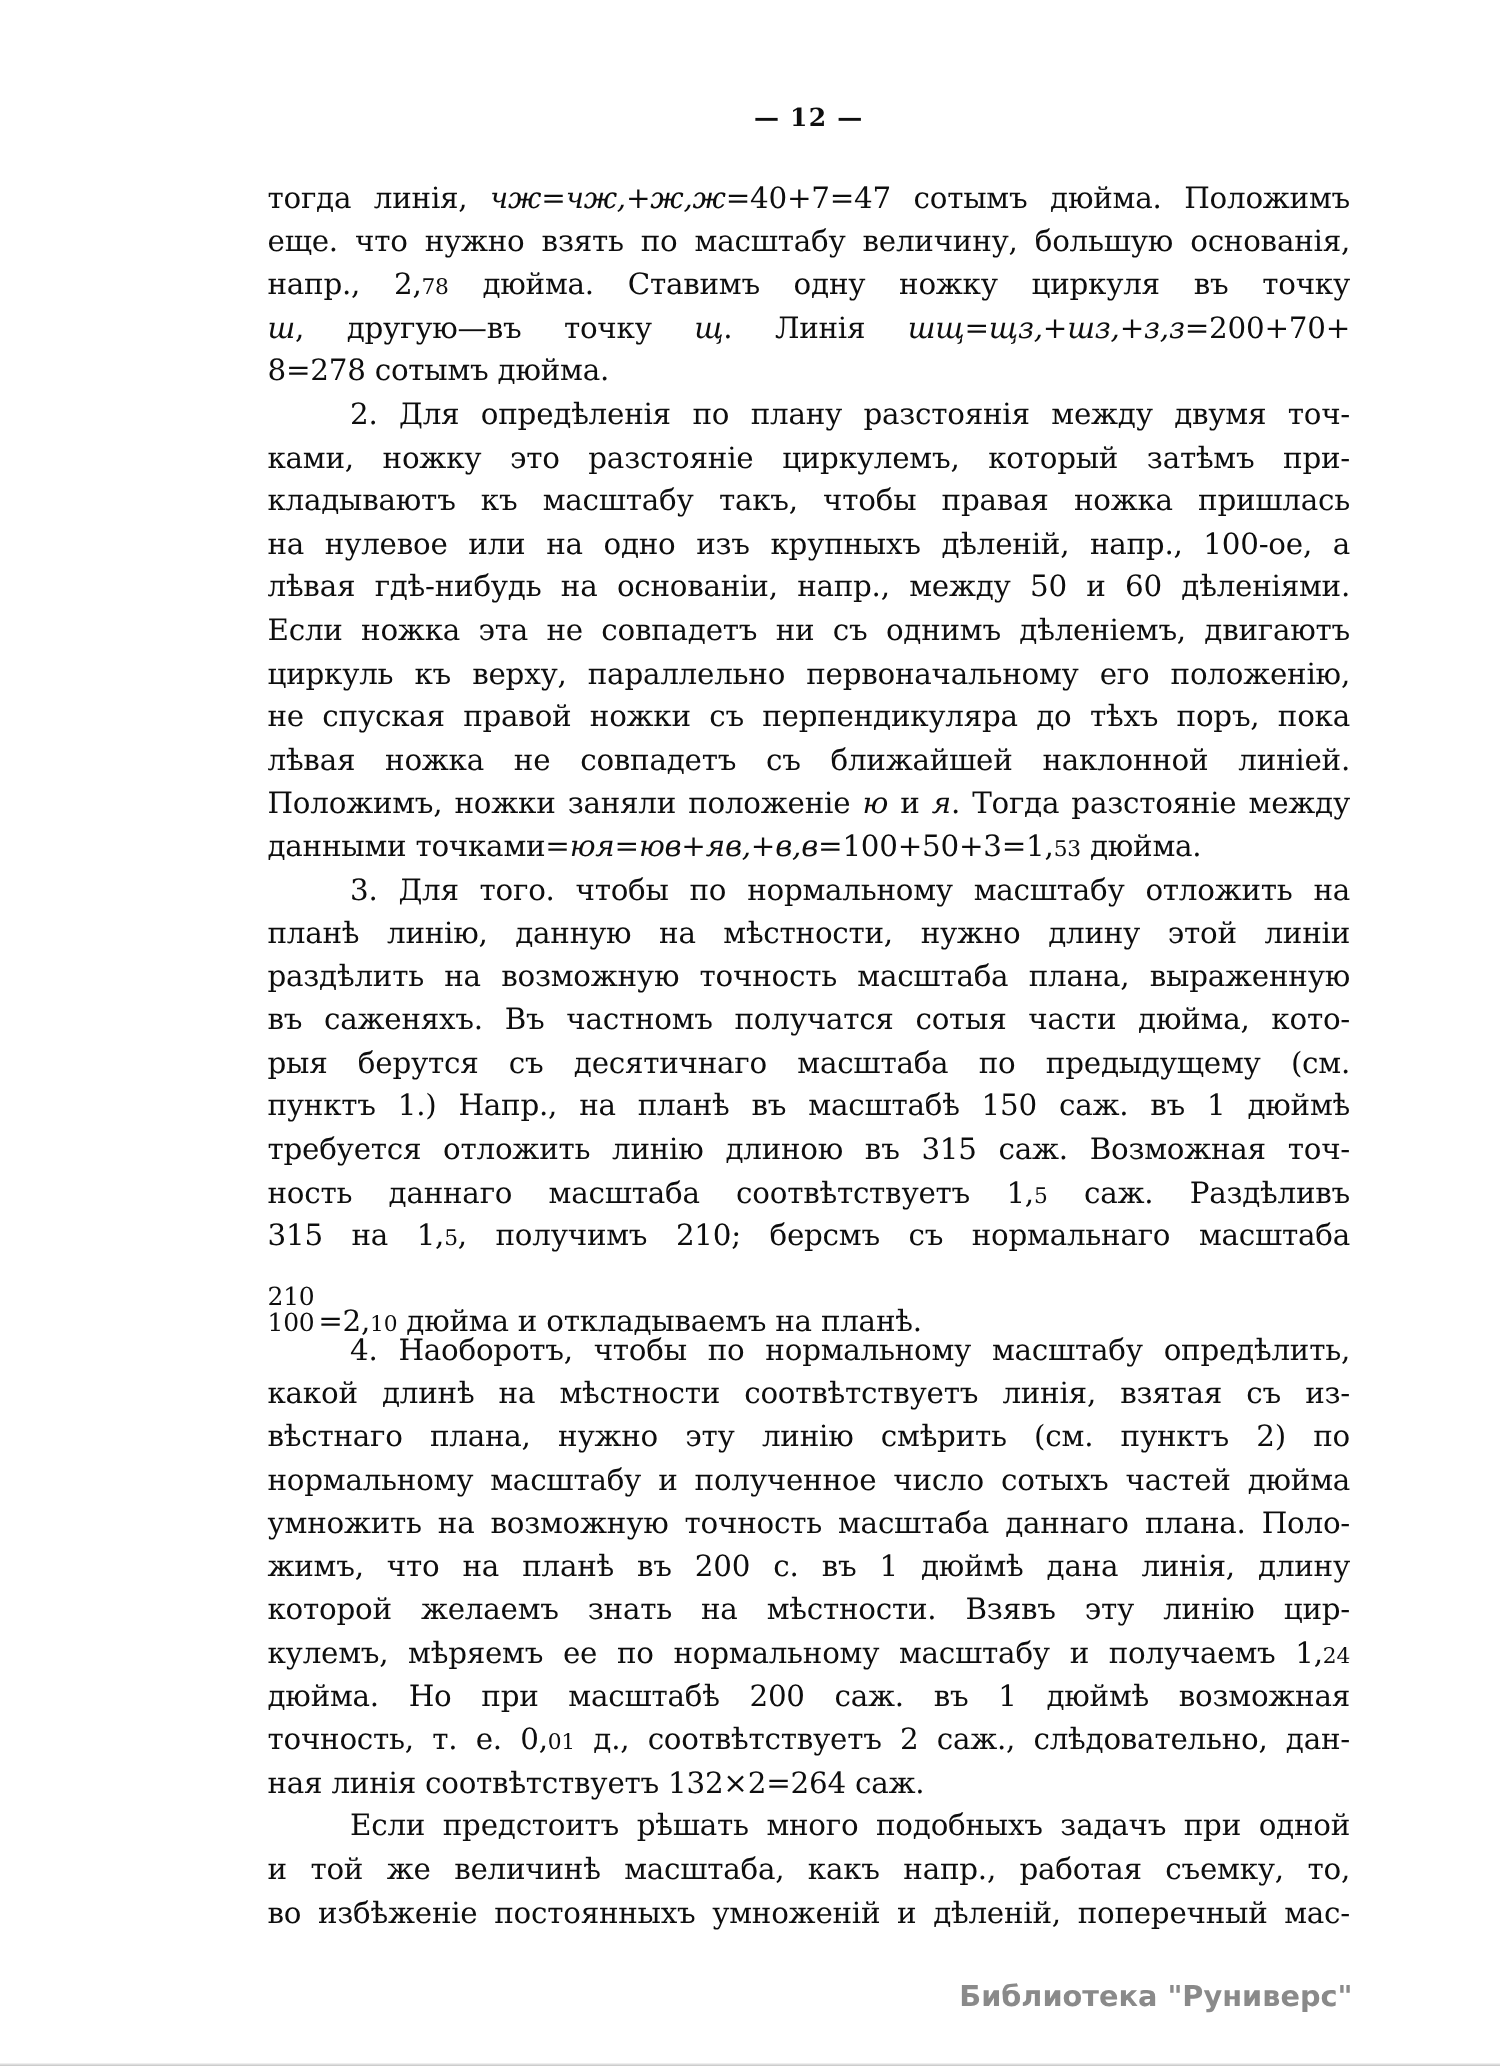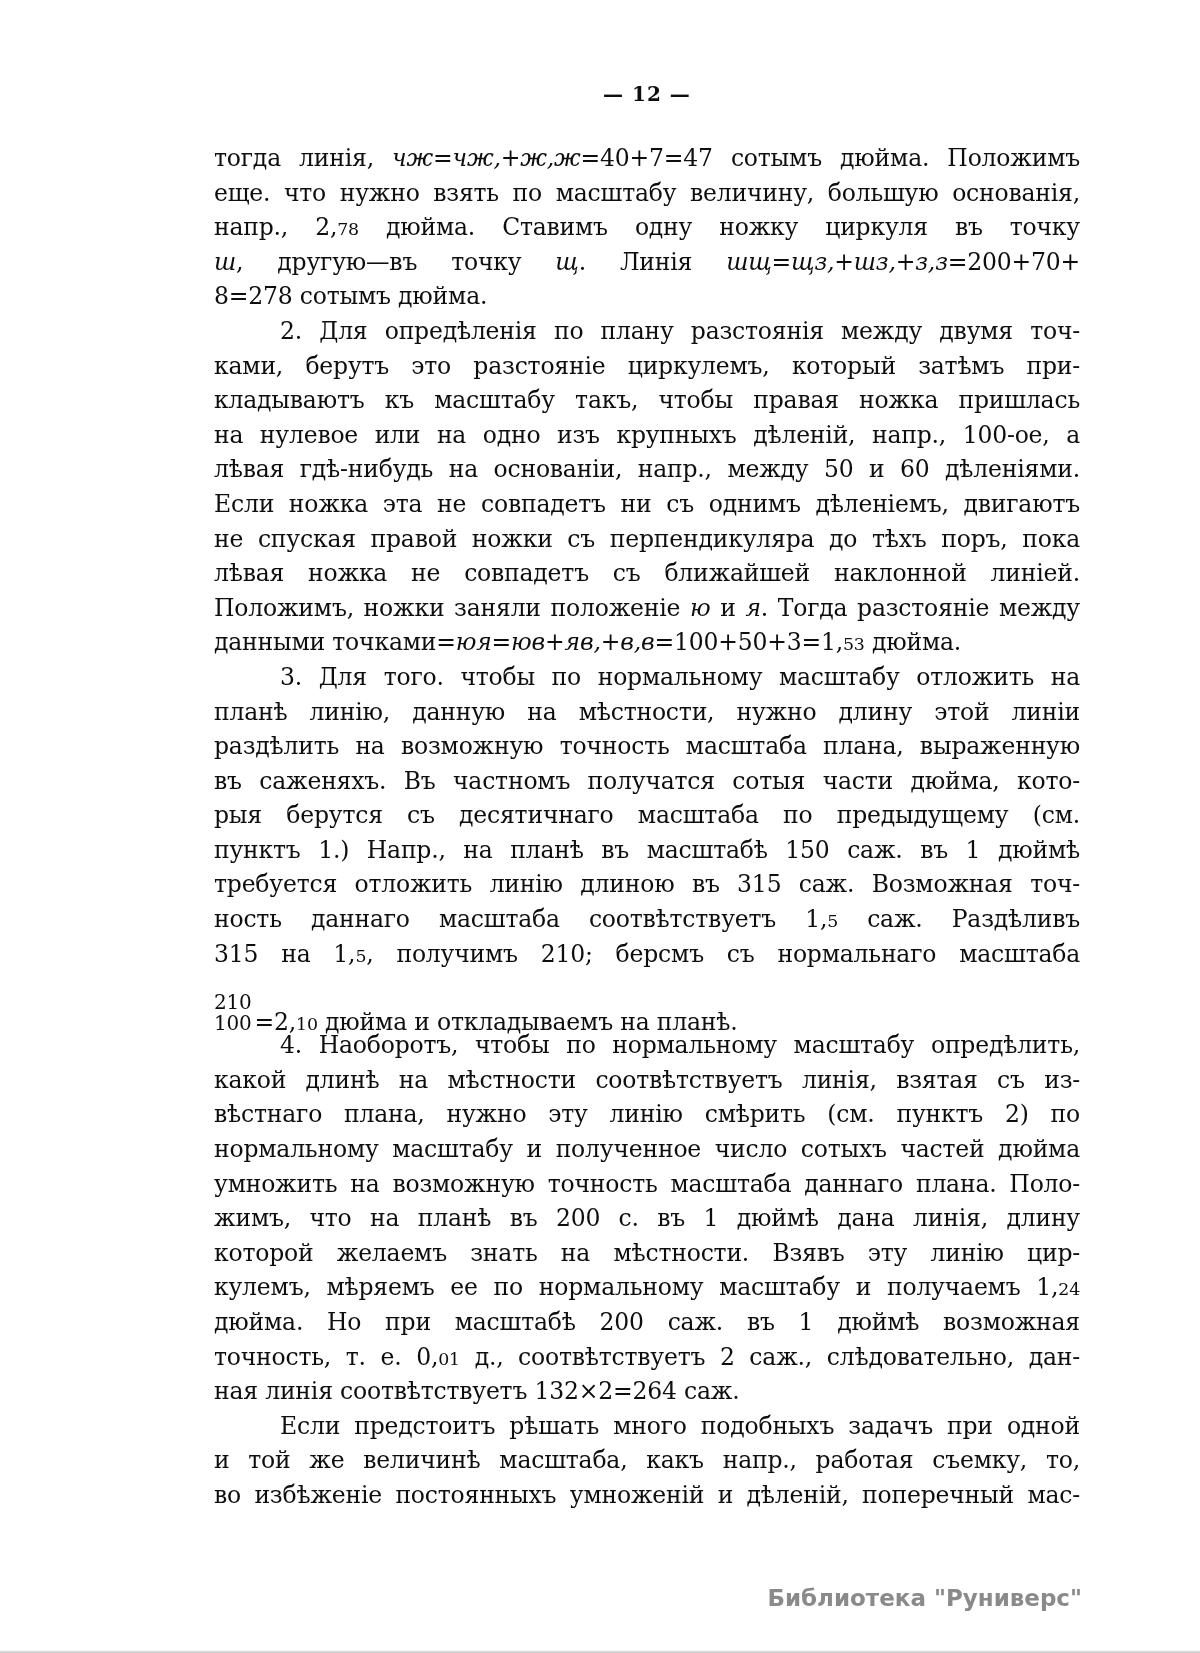--- a/index.html
+++ b/index.html
@@ -42,25 +42,26 @@
 
 <div class="page-header">— 12 —</div>
 
 <div class="text-block">
     <div class="line"><span>тогда линія, </span><i>чж</i><span>=</span><i>чж,</i><span>+</span><i>ж,ж</i><span>=40+7=47 сотымъ дюйма. Положимъ</span></div>
     <div class="line"><span>еще. что нужно взять по масштабу величину, большую основанія,</span></div>
     <div class="line"><span>напр., 2,</span><span class="sm">78</span><span> дюйма. Ставимъ одну ножку циркуля въ точку</span></div>
     <div class="line"><i>ш</i><span>, другую—въ точку </span><i>щ</i><span>. Линія </span><i>шщ</i><span>=</span><i>щз,</i><span>+</span><i>шз,</i><span>+</span><i>з,з</i><span>=200+70+</span></div>
     <div class="line end"><span>8=278 сотымъ дюйма.</span></div>
     <div class="line indent"><span>2. Для опредѣленія по плану разстоянія между двумя точ-</span></div>
-    <div class="line"><span>ками, берутъ это разстояніе циркулемъ, который затѣмъ при-</span></div>
+    <div class="line"><span>ками, ножку это разстояніе циркулемъ, который затѣмъ при-</span></div>
     <div class="line"><span>кладываютъ къ масштабу такъ, чтобы правая ножка пришлась</span></div>
     <div class="line"><span>на нулевое или на одно изъ крупныхъ дѣленій, напр., 100-ое, а</span></div>
     <div class="line"><span>лѣвая гдѣ-нибудь на основаніи, напр., между 50 и 60 дѣленіями.</span></div>
     <div class="line"><span>Если ножка эта не совпадетъ ни съ однимъ дѣленіемъ, двигаютъ</span></div>
+    <div class="line"><span>циркуль къ верху, параллельно первоначальному его положенію,</span></div>
     <div class="line"><span>не спуская правой ножки съ перпендикуляра до тѣхъ поръ, пока</span></div>
     <div class="line"><span>лѣвая ножка не совпадетъ съ ближайшей наклонной линіей.</span></div>
     <div class="line"><span>Положимъ, ножки заняли положеніе </span><i>ю</i><span> и </span><i>я</i><span>. Тогда разстояніе между</span></div>
     <div class="line end"><span>данными точками=</span><i>юя</i><span>=</span><i>юв</i><span>+</span><i>яв,</i><span>+</span><i>в,в</i><span>=100+50+3=1,</span><span class="sm">53</span><span> дюйма.</span></div>
     <div class="line indent"><span>3. Для того. чтобы по нормальному масштабу отложить на</span></div>
     <div class="line"><span>планѣ линію, данную на мѣстности, нужно длину этой линіи</span></div>
     <div class="line"><span>раздѣлить на возможную точность масштаба плана, выраженную</span></div>
     <div class="line"><span>въ саженяхъ. Въ частномъ получатся сотыя части дюйма, кото-</span></div>
     <div class="line"><span>рыя берутся съ десятичнаго масштаба по предыдущему (см.</span></div>
     <div class="line"><span>пунктъ 1.) Напр., на планѣ въ масштабѣ 150 саж. въ 1 дюймѣ</span></div>

